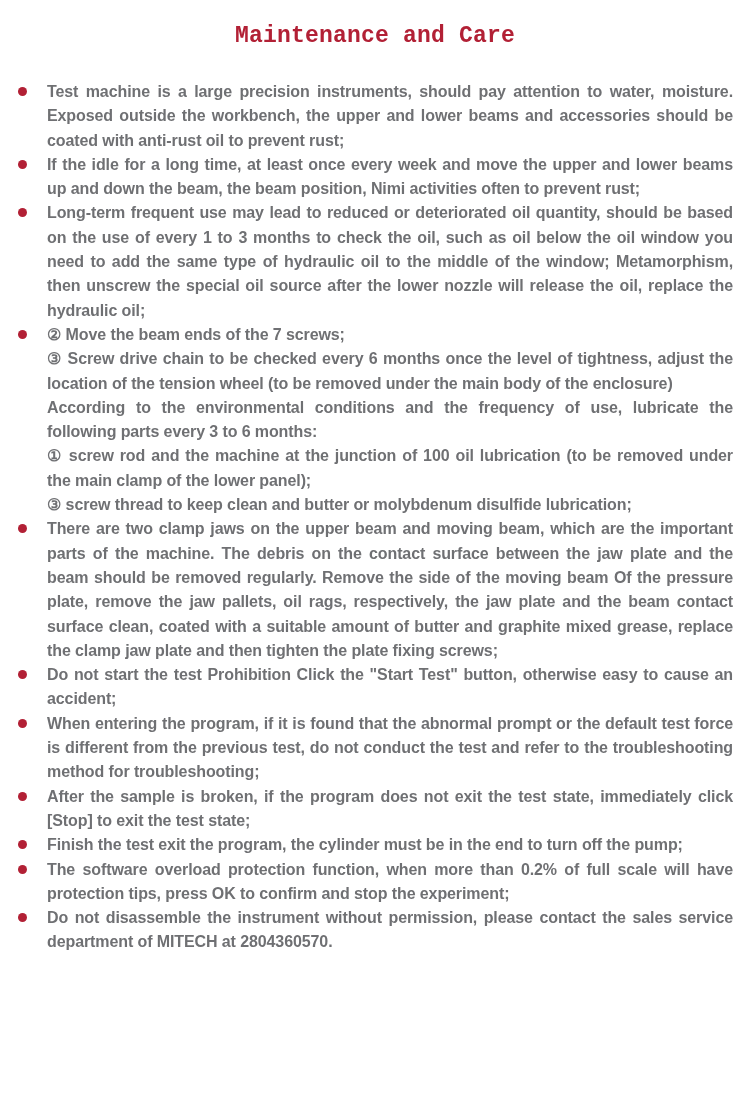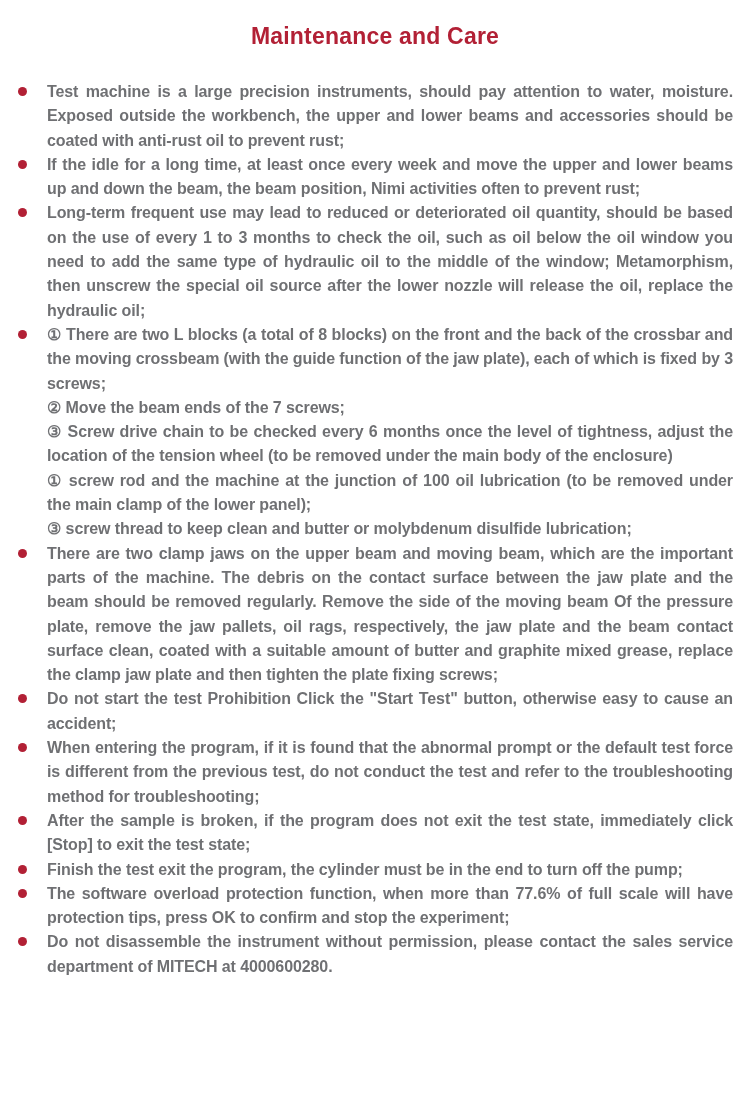--- a/index.html
+++ b/index.html
@@ -12,21 +12,21 @@
     width: 750px;
     height: 1104px;
     background: #ffffff;
     overflow: hidden;
     font-family: "Liberation Sans", sans-serif;
   }
   .title {
     margin: 0;
     padding-top: 20px;
     text-align: center;
-    font-family: Liberation Sans, sans-serif;
+    font-family: Liberation Mono, monospace;
     font-weight: bold;
     font-size: 23px;
     line-height: 32px;
     color: var(--accent, #b22035);
     letter-spacing: 0.2px;
   }
   .list {
     margin-top: 28px;
     font-weight: bold;
   }
@@ -75,23 +75,23 @@
       </div>
       <div class="item">
         <span class="bullet"></span>
         <div class="content">
           <p>Long-term frequent use may lead to reduced or deteriorated oil quantity, should be based on the use of every 1 to 3 months to check the oil, such as oil below the oil window you need to add the same type of hydraulic oil to the middle of the window; Metamorphism, then unscrew the special oil source after the lower nozzle will release the oil, replace the hydraulic oil;</p>
         </div>
       </div>
       <div class="item">
         <span class="bullet"></span>
         <div class="content">
-          <p>① There are two L blocks (a total of 8 blocks) on the front and the back of the crossbar and the moving crossbeam (with the guide function of the jaw plate), each of which is fixed by 3 screws;</p>
           <p>② Move the beam ends of the 7 screws;</p>
           <p>③ Screw drive chain to be checked every 6 months once the level of tightness, adjust the location of the tension wheel (to be removed under the main body of the enclosure)</p>
+          <p>According to the environmental conditions and the frequency of use, lubricate the following parts every 3 to 6 months:</p>
           <p>① screw rod and the machine at the junction of 100 oil lubrication (to be removed under the main clamp of the lower panel);</p>
           <p>③ screw thread to keep clean and butter or molybdenum disulfide lubrication;</p>
         </div>
       </div>
       <div class="item">
         <span class="bullet"></span>
         <div class="content">
           <p>There are two clamp jaws on the upper beam and moving beam, which are the important parts of the machine. The debris on the contact surface between the jaw plate and the beam should be removed regularly. Remove the side of the moving beam Of the pressure plate, remove the jaw pallets, oil rags, respectively, the jaw plate and the beam contact surface clean, coated with a suitable amount of butter and graphite mixed grease, replace the clamp jaw plate and then tighten the plate fixing screws;</p>
         </div>
       </div>
@@ -115,23 +115,23 @@
       </div>
       <div class="item">
         <span class="bullet"></span>
         <div class="content">
           <p>Finish the test exit the program, the cylinder must be in the end to turn off the pump;</p>
         </div>
       </div>
       <div class="item">
         <span class="bullet"></span>
         <div class="content">
-          <p>The software overload protection function, when more than 77.6% of full scale will have protection tips, press OK to confirm and stop the experiment;</p>
+          <p>The software overload protection function, when more than 0.2% of full scale will have protection tips, press OK to confirm and stop the experiment;</p>
         </div>
       </div>
       <div class="item">
         <span class="bullet"></span>
         <div class="content">
-          <p>Do not disassemble the instrument without permission, please contact the sales service department of MITECH at 4000600280.</p>
+          <p>Do not disassemble the instrument without permission, please contact the sales service department of MITECH at 2804360570.</p>
         </div>
       </div>
     </div>
 </div>
 
 </body></html>

